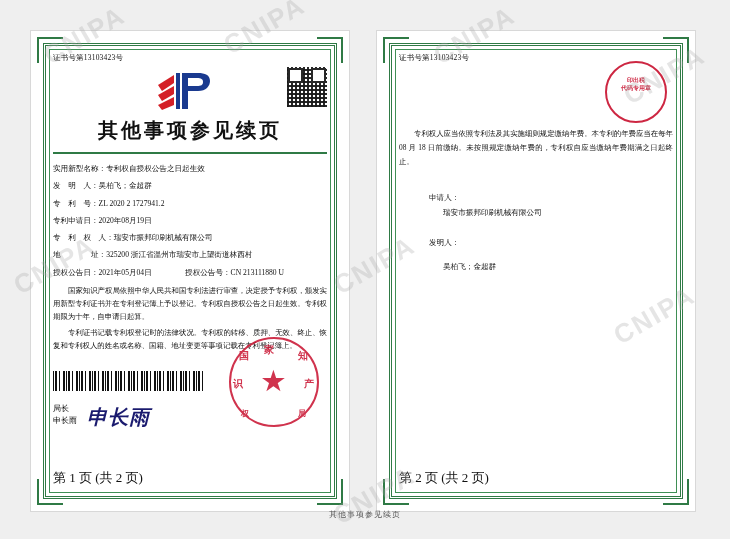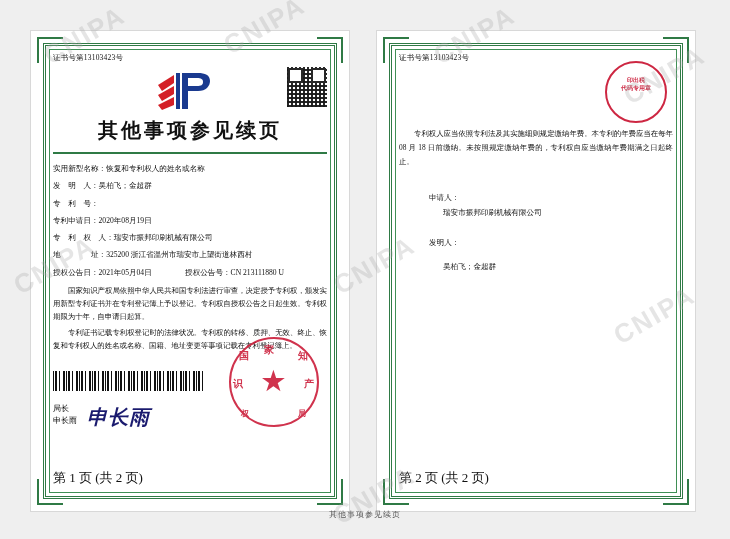--- a/index.html
+++ b/index.html
@@ -300,28 +300,29 @@
           <path d="M24 4 L28 4 L28 40 L24 40 Z" fill="#1a3a8f"></path>
         </svg>
       </div>
     </div>
 
     <div class="title">其他事项参见续页</div>
     <div class="title-rule"></div>
 
     <div class="field">
       <span class="lbl">实用新型名称：</span>
-      <span class="val">恢复和专利权人的姓名或名称</span>
+      <span class="val">专利权自授权公告之日起生效</span>
     </div>
     <div class="field">
       <span class="lbl">发　明　人：</span>
       <span class="val">吴柏飞；金超群</span>
     </div>
     <div class="field">
       <span class="lbl">专　利　号：</span>
+      <span class="val">ZL 2020 2 1727941.2</span>
     </div>
     <div class="field">
       <span class="lbl">专利申请日：</span>
       <span class="val">2020年08月19日</span>
     </div>
     <div class="field">
       <span class="lbl">专　利　权　人：</span>
       <span class="val">瑞安市振邦印刷机械有限公司</span>
     </div>
     <div class="field">

